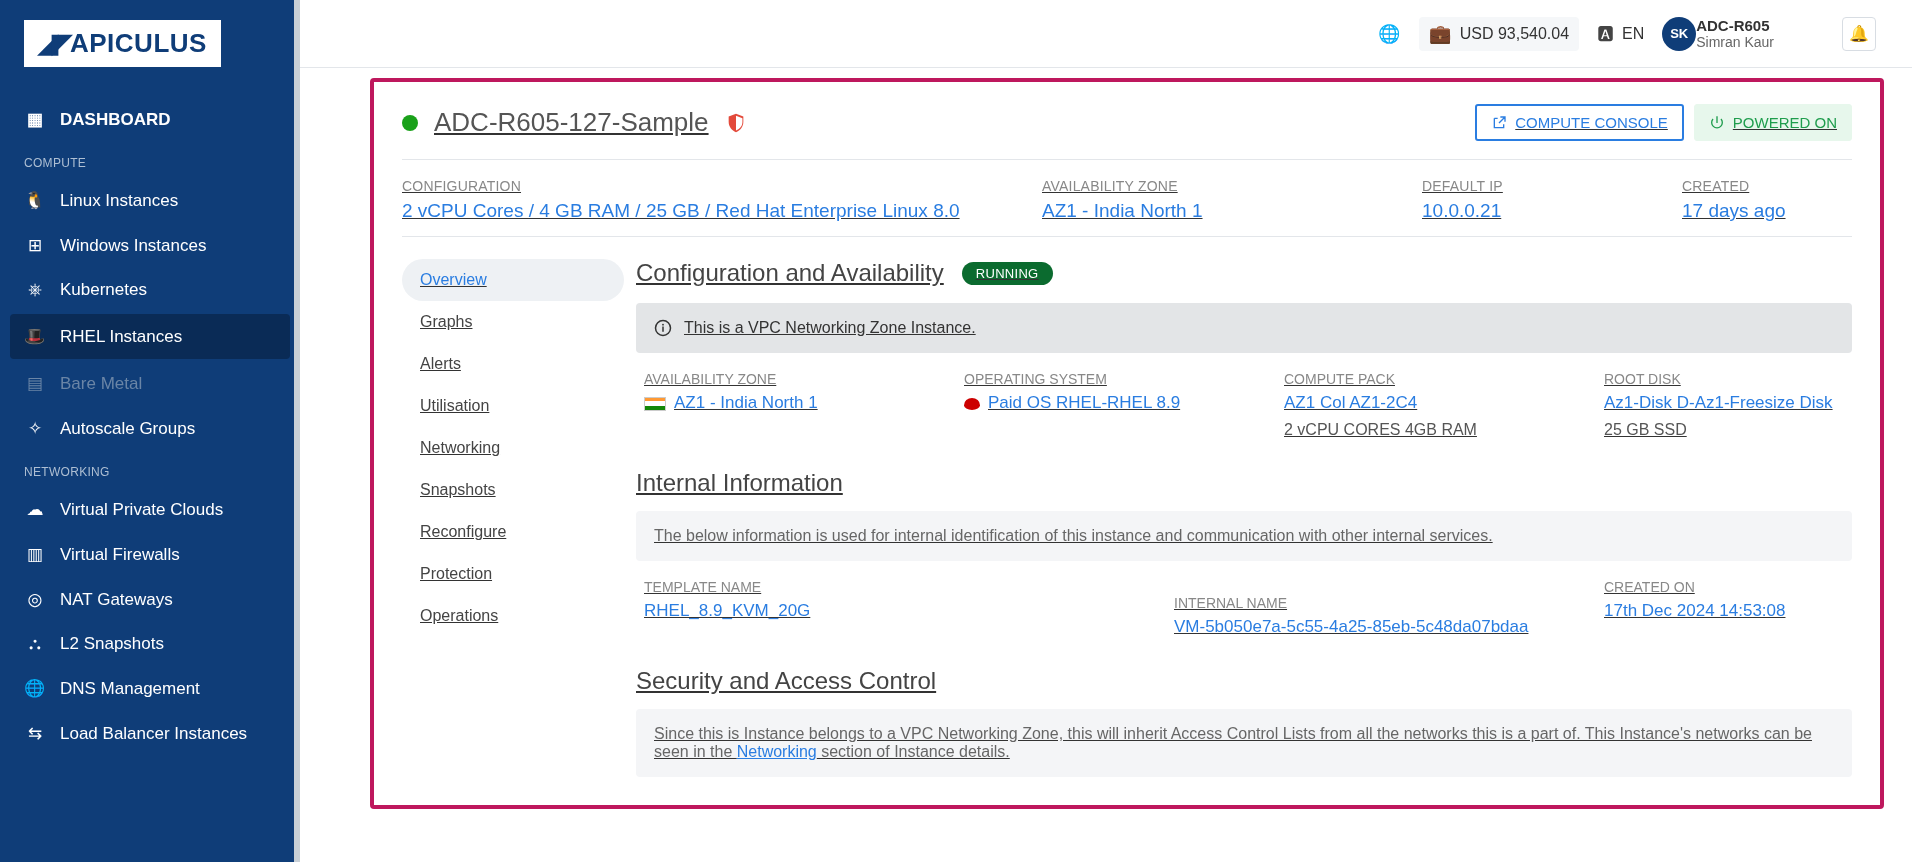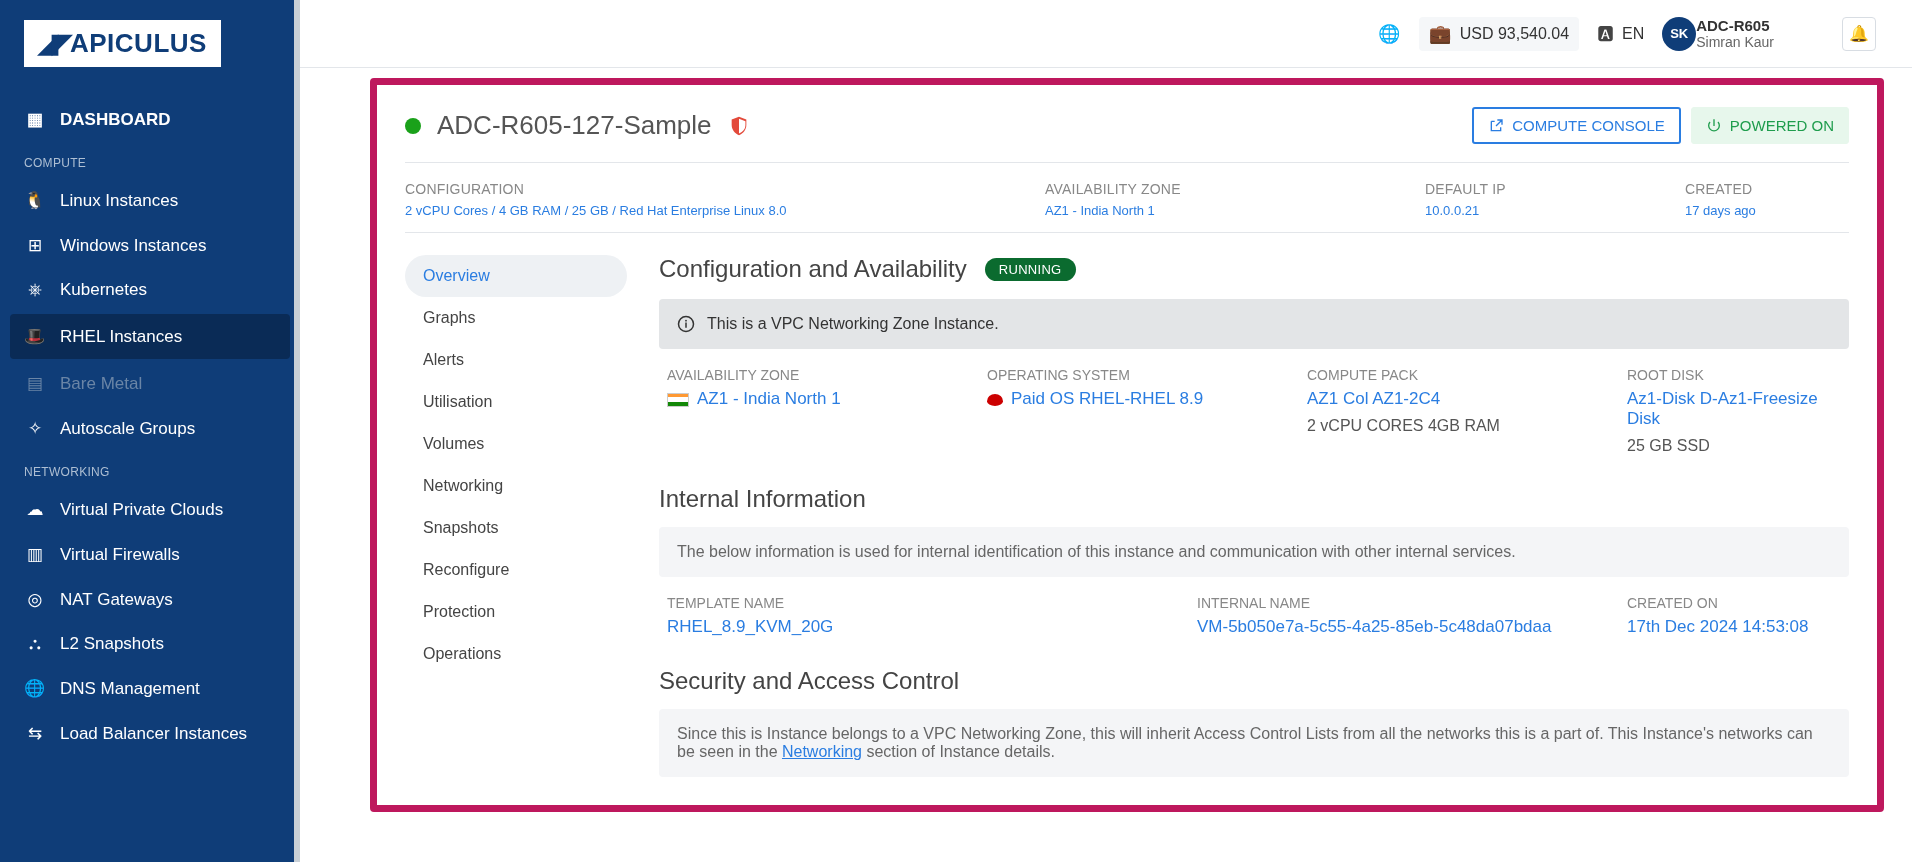--- a/index.html
+++ b/index.html
@@ -24,41 +24,41 @@
   .tb-chip { padding:6px 10px; background:#f5f7f9; border-radius:4px; }
   .tb-icon { font-size:18px; color:#444; }
   .avatar { width:34px; height:34px; border-radius:50%; background:#0f3d78; color:#fff; display:flex; align-items:center; justify-content:center; font-size:13px; font-weight:600;}
   .user-block { display:flex; align-items:center; }
   .user-lines { line-height:1.15; }
   .user-lines .a { font-weight:700; font-size:15px; }
   .user-lines .b { font-size:14px; color:#666; }
   .bell-wrap { width:34px; height:34px; border-radius:4px; border:1px solid #d8dde3; display:flex; align-items:center; justify-content:center; margin-left:50px;}
   
   .content-wrap { padding: 10px 28px 0 70px; }
-  .card { border:7px solid #be185d; border-radius:4px; padding: 22px 28px 28px 28px; }
+  .card { border:4px solid #be185d; border-radius:4px; padding: 22px 28px 28px 28px; text-decoration: underline; }
   .title-row { display:flex; align-items:center; justify-content:space-between; border-bottom:1px solid #e3e6ea; padding-bottom:18px;}
   .title-left { display:flex; align-items:center; gap:16px;}
   .status-dot { width:16px; height:16px; border-radius:50%; background:#1aa11a; }
   .inst-name { font-size:26px; color:#555; }
   .shield { width:22px; height:22px; color:#e34a3b; }
   .btn-row { display:flex; gap:10px; }
   .btn { display:flex; align-items:center; gap:8px; padding:8px 14px; font-size:15px; border-radius:3px; cursor:pointer;}
   .btn-outline { border:2px solid #2a7de1; color:#2a7de1; background:#fff;}
   .btn-green { background:#e7f7ec; color:#1f9d4d; border:1px solid #e7f7ec;}
   
   .summary { display:flex; border-bottom:1px solid #e3e6ea; padding:18px 0 14px 0; }
   .sum-col { display:flex; flex-direction:column; gap:6px; }
   .sum-col.cfg { flex:0 0 640px;}
   .sum-col.zone { flex:0 0 380px;}
   .sum-col.ip { flex:0 0 260px;}
   .sum-col.created { flex:1;}
   .sum-label { font-size:14px; color:#888; letter-spacing:0.2px;}
-  .link-val { color:#2a7de1; font-size:13px; }
-  
-  .body { display:flex; gap:32px; padding-top:22px; }
+  .link-val { color:#2a7de1; font-size:19px; }
+  
+  .body { display:flex; gap:12px; padding-top:22px; }
   .tabs { width:222px; }
   .tab { padding:12px 18px; font-size:16px; color:#444; cursor:pointer; border-radius:22px;}
   .tab.active { background:#eef1f4; color:#2a7de1; font-weight:500;}
   .pane { flex:1; }
   .sec-title-row { display:flex; align-items:center; gap:18px; margin-bottom:16px;}
   .sec-title { font-size:24px; color:#444; }
   .pill { background:#0b6b2f; color:#fff; font-size:13px; padding:4px 14px; border-radius:14px; letter-spacing:0.3px;}
   .notice { background:#e3e5e7; border-radius:4px; padding:16px 18px; display:flex; align-items:center; gap:12px; color:#333; font-size:16px;}
   .grid4 { display:flex; gap:20px; padding:18px 8px 4px 8px;}
   .gcol { display:flex; flex-direction:column; gap:6px; }
@@ -66,21 +66,21 @@
   .glabel { font-size:14px; color:#888;}
   .gval { color:#2a7de1; font-size:17px;}
   .gsub { color:#555; font-size:16px; margin-top:2px;}
   .flag { display:inline-block; width:22px; height:14px; vertical-align:middle; margin-right:8px; position:relative; border:1px solid #ccc;}
   .flag::before{content:""; position:absolute; top:0;left:0;right:0;height:33%; background:#ff9933;}
   .flag::after{content:""; position:absolute; bottom:0;left:0;right:0;height:33%; background:#138808;}
   .rhdot { display:inline-block; width:16px; height:12px; background:#c00; border-radius:50% 50% 50% 50% / 60% 60% 40% 40%; margin-right:8px; vertical-align:middle;}
   .sec-h2 { font-size:24px; color:#444; margin:26px 0 14px 0;}
   .info-box { background:#f4f5f7; border-radius:4px; padding:16px 18px; color:#666; font-size:16px;}
   .grid3 { display:flex; gap:20px; padding:18px 8px 4px 8px;}
-  .g3a{flex:0 0 510px;} .g3b{flex:0 0 410px;} .g3c{flex:1;}
+  .g3a{flex:0 0 510px;} .g3b{flex:0 0 410px;margin-top:16px;} .g3c{flex:1;}
   .nlink { color:#2a7de1; text-decoration:underline; cursor:pointer;}
   svg { display:block; }
 </style>
 </head>
 <body>
 
 <nav class="sidebar">
   <div class="sidebar-inner">
     <div class="logo-box">
       <span class="logo-text">APICULUS</span>
@@ -224,21 +224,20 @@
         </div>
       </div>
 
       <div class="body">
 
         <div class="tabs">
           <div class="tab active">Overview</div>
           <div class="tab">Graphs</div>
           <div class="tab">Alerts</div>
           <div class="tab">Utilisation</div>
-          <div class="tab">Volumes</div>
           <div class="tab">Networking</div>
           <div class="tab">Snapshots</div>
           <div class="tab">Reconfigure</div>
           <div class="tab">Protection</div>
           <div class="tab">Operations</div>
         </div>
 
         <div class="pane">
           <div class="sec-title-row">
             <span class="sec-title">Configuration and Availability</span>

